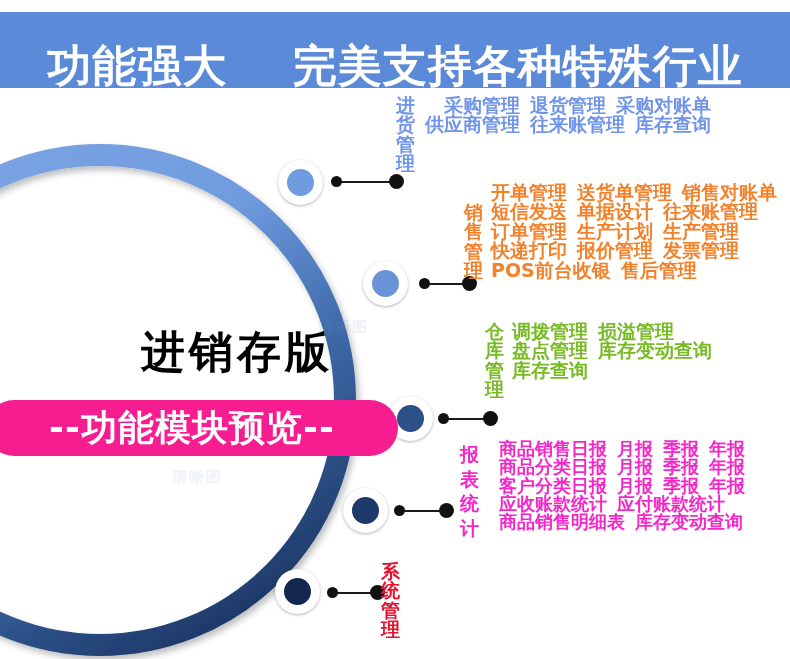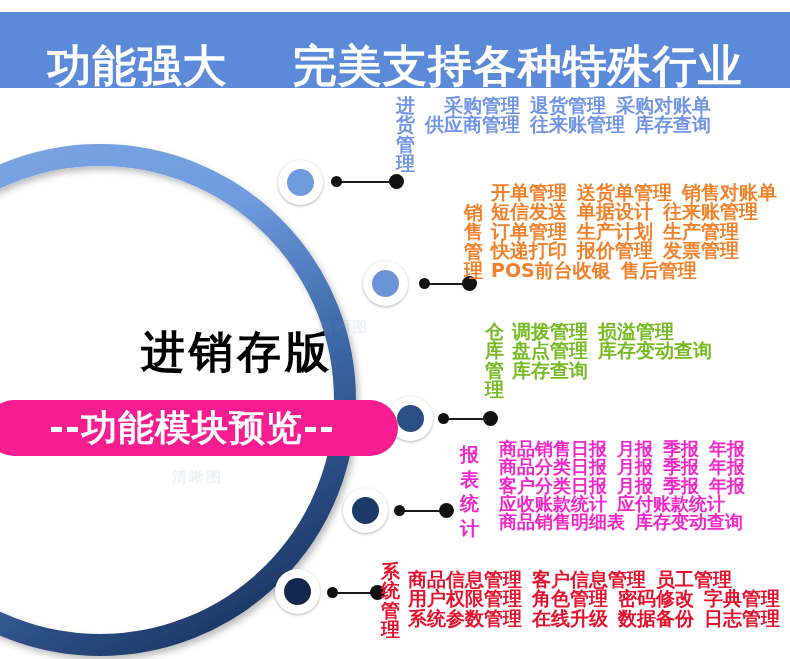--- a/index.html
+++ b/index.html
@@ -226,20 +226,15 @@
       </div>
   </div>
 
   <div class="group g-system" style="left:381px;top:562px;">
     <div class="vlabel" id="lbl-system">
         <span>系</span>
         <span>统</span>
         <span>管</span>
         <span>理</span>
       </div>
-    <div class="rows" id="rows-system" style="margin-left:8px;margin-top:8px;">
-        <div class="row"><span class="item">商品信息管理</span><span class="item">客户信息管理</span><span class="item">员工管理</span></div>
-        <div class="row"><span class="item">用户权限管理</span><span class="item">角色管理</span><span class="item">密码修改</span><span class="item">字典管理</span></div>
-        <div class="row"><span class="item">系统参数管理</span><span class="item">在线升级</span><span class="item">数据备份</span><span class="item">日志管理</span></div>
-      </div>
   </div>
 
 </div>
 
 </body></html>

